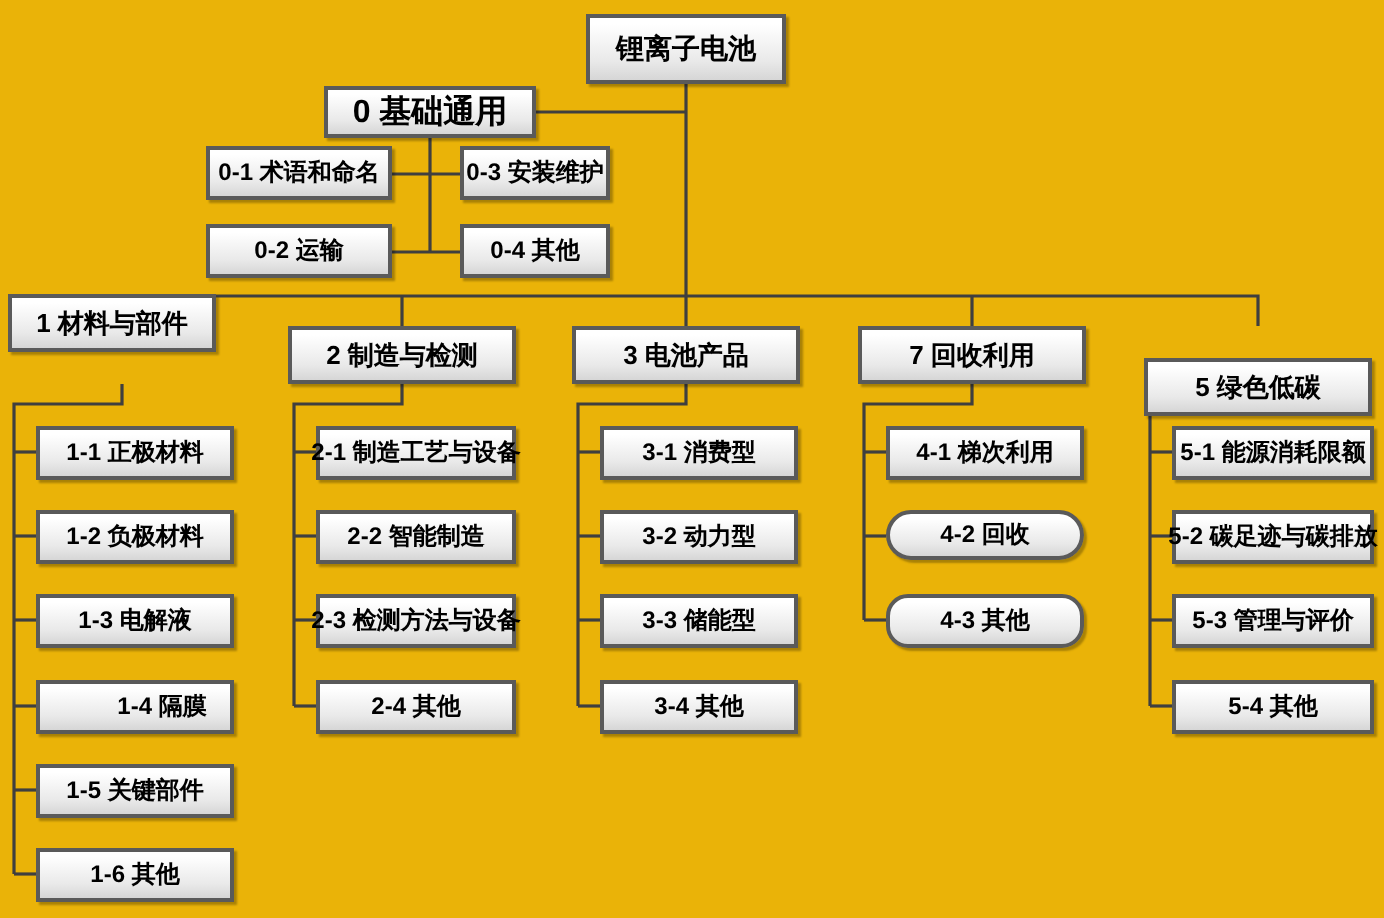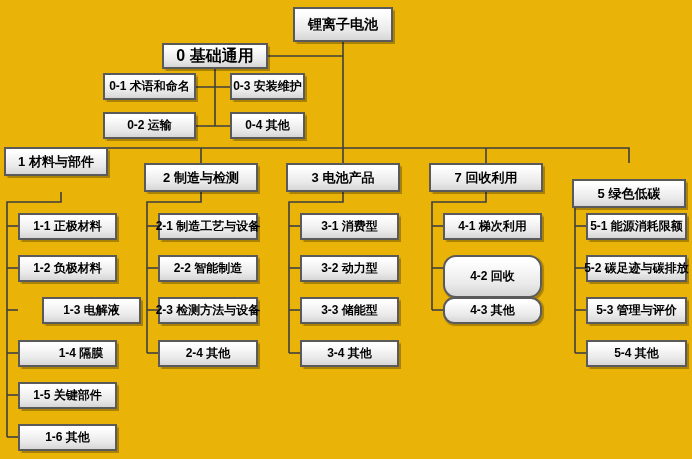--- a/index.html
+++ b/index.html
@@ -90,37 +90,37 @@
   <div class="node" style="left:230px;top:112px;width:75px;height:27px;">0-4 其他</div>
 
   <div class="node branch" style="left:4px;top:147px;width:104px;height:29px;">1 材料与部件</div>
   <div class="node branch" style="left:144px;top:163px;width:114px;height:29px;">2 制造与检测</div>
   <div class="node branch" style="left:286px;top:163px;width:114px;height:29px;">3 电池产品</div>
   <div class="node branch" style="left:429px;top:163px;width:114px;height:29px;">7 回收利用</div>
   <div class="node branch" style="left:572px;top:163px;width:114px;height:29px;margin-top:16px;">5 绿色低碳</div>
 
   <div class="node" style="left:18px;top:213px;width:99px;height:27px;">1-1 正极材料</div>
   <div class="node" style="left:18px;top:255px;width:99px;height:27px;">1-2 负极材料</div>
-  <div class="node" style="left:18px;top:297px;width:99px;height:27px;margin-left:24px;">1-3 电解液</div>
+  <div class="node" style="left:18px;top:297px;width:99px;height:27px;">1-3 电解液</div>
   <div class="node" style="left:18px;top:340px;width:99px;height:27px;padding-left:27px;">1-4 隔膜</div>
   <div class="node" style="left:18px;top:382px;width:99px;height:27px;">1-5 关键部件</div>
   <div class="node" style="left:18px;top:424px;width:99px;height:27px;">1-6 其他</div>
 
   <div class="node" style="left:158px;top:213px;width:100px;height:27px;">2-1 制造工艺与设备</div>
   <div class="node" style="left:158px;top:255px;width:100px;height:27px;">2-2 智能制造</div>
   <div class="node" style="left:158px;top:297px;width:100px;height:27px;">2-3 检测方法与设备</div>
   <div class="node" style="left:158px;top:340px;width:100px;height:27px;">2-4 其他</div>
 
   <div class="node" style="left:300px;top:213px;width:99px;height:27px;">3-1 消费型</div>
   <div class="node" style="left:300px;top:255px;width:99px;height:27px;">3-2 动力型</div>
   <div class="node" style="left:300px;top:297px;width:99px;height:27px;">3-3 储能型</div>
   <div class="node" style="left:300px;top:340px;width:99px;height:27px;">3-4 其他</div>
 
   <div class="node" style="left:443px;top:213px;width:99px;height:27px;">4-1 梯次利用</div>
-  <div class="node" style="left:443px;top:255px;width:99px;height:43px;border-radius:13px;">4-2 回收</div>
+  <div class="node" style="left:443px;top:255px;width:99px;height:25px;border-radius:13px;">4-2 回收</div>
   <div class="node" style="left:443px;top:297px;width:99px;height:27px;border-radius:11px;">4-3 其他</div>
 
   <div class="node" style="left:586px;top:213px;width:101px;height:27px;">5-1 能源消耗限额</div>
   <div class="node" style="left:586px;top:255px;width:101px;height:27px;">5-2 碳足迹与碳排放</div>
   <div class="node" style="left:586px;top:297px;width:101px;height:27px;">5-3 管理与评价</div>
   <div class="node" style="left:586px;top:340px;width:101px;height:27px;">5-4 其他</div>
 
 </div>
 
 </body></html>

